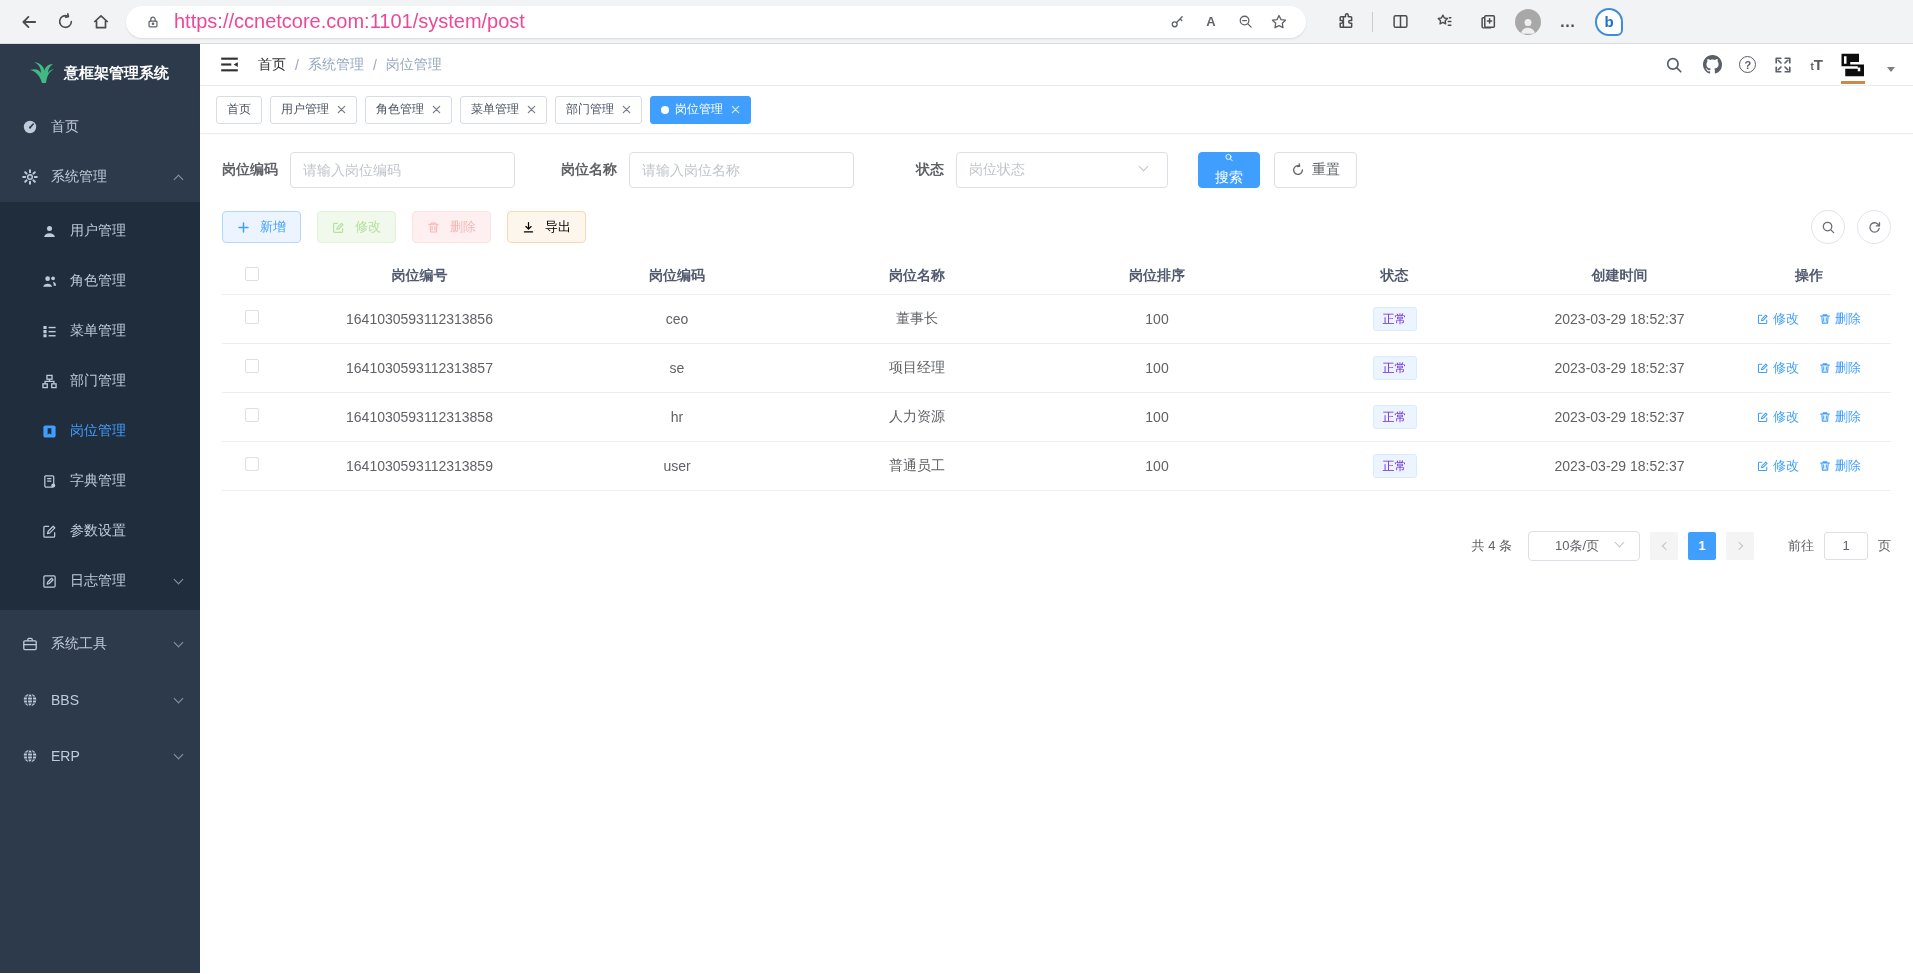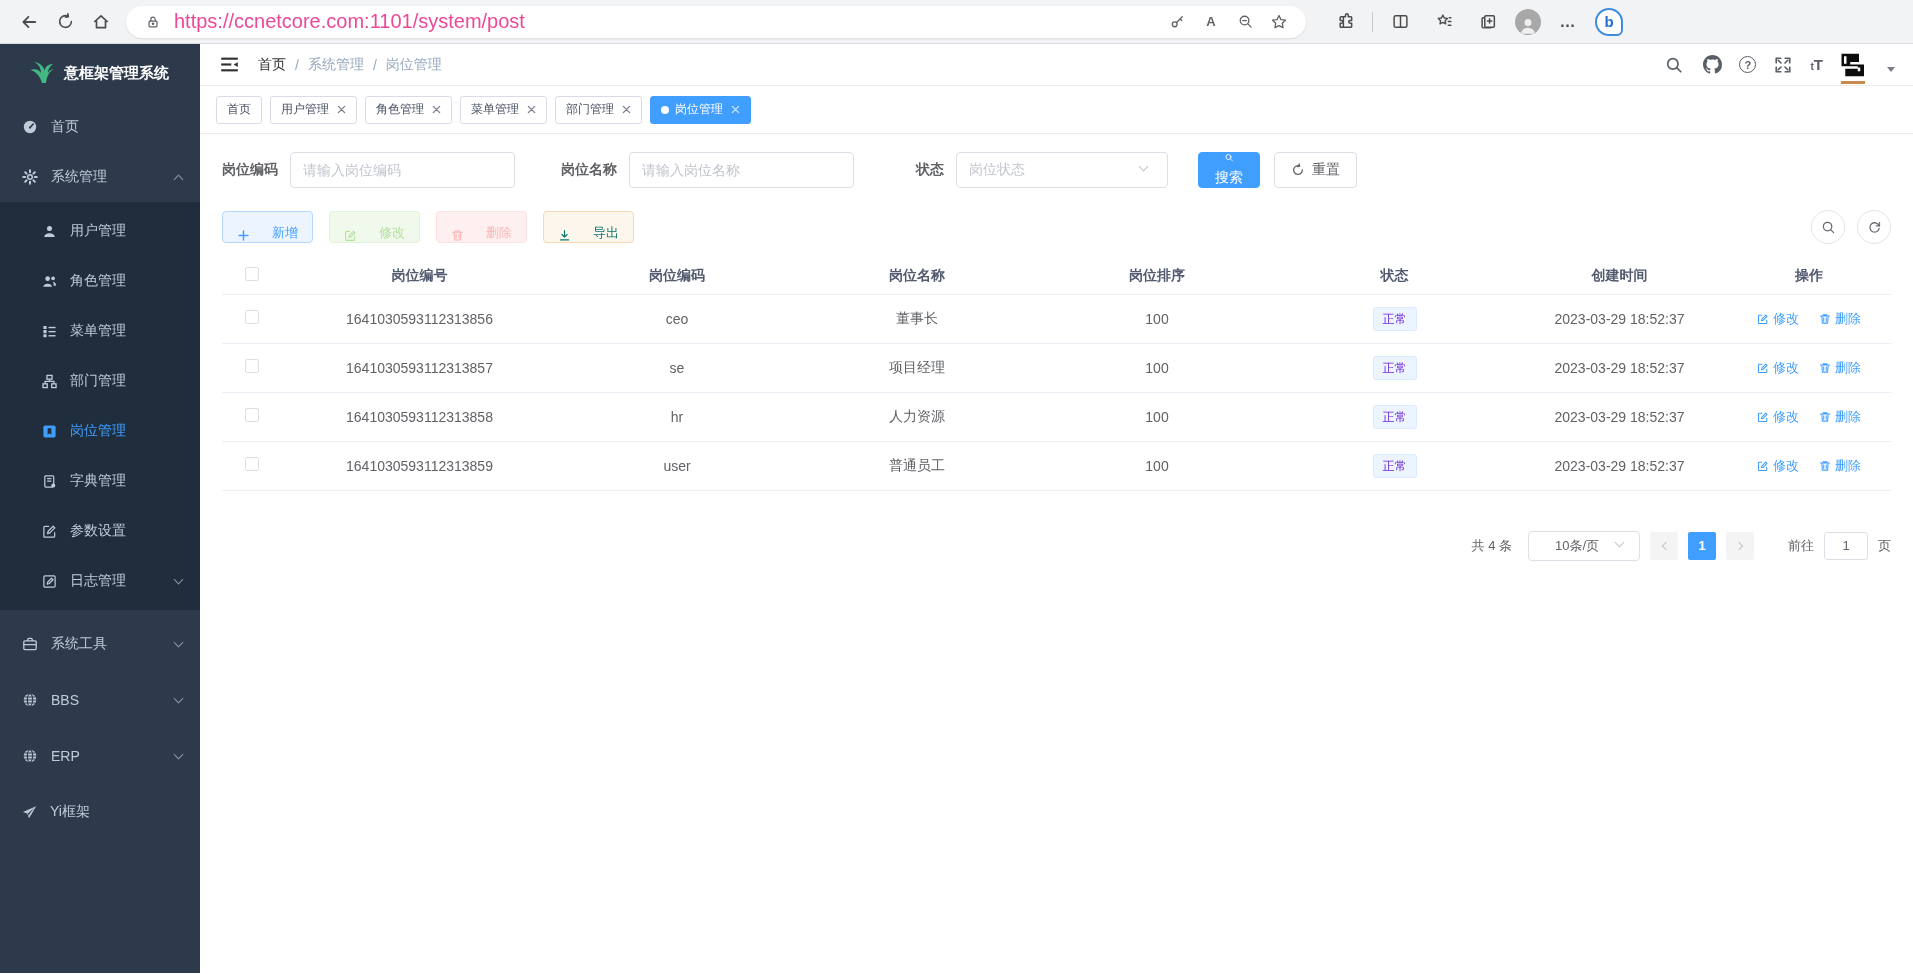--- a/index.html
+++ b/index.html
@@ -90,26 +90,26 @@
   .sel .chev { border-color:#c0c4cc; position:absolute; right:14px; top:14px; }
   .gap1 { margin-left:46px; } .gap2 { margin-left:62px; } .gap3 { margin-left:30px;flex-direction:column; }
   .btn { height:36px; padding:0 16px; border-radius:4px; font-size:14px; border:1px solid #dcdfe6;
          display:inline-flex; align-items:center; gap:7px; cursor:pointer; background:#fff; color:#606266;
          font-family:inherit; }
   .btn-primary { background:#409eff; border-color:#409eff; color:#fff; }
   .btn-reset { margin-left:14px; }
 
   .toolbar { display:flex; align-items:center; margin-top:22px; }
   .sbtn { height:32px; padding:0 14px; border-radius:4px; font-size:13px; display:inline-flex;
-          align-items:flex-end; gap:22px; margin-right:16px; cursor:pointer; border:1px solid; background:#fff;
+          align-items:center; gap:10px; margin-right:16px; cursor:pointer; border:1px solid; background:#fff;
           font-family:inherit; }
   .sbtn-add { background:#ecf5ff; border-color:#b3d8ff; color:#409eff; }
   .sbtn-edit { background:#f0f9eb; border-color:#e1f3d8; color:#b3e19d; }
   .sbtn-del { background:#fef0f0; border-color:#fde2e2; color:#fab6b6; }
-  .sbtn-exp { background:#fdf6ec; border-color:#f5dab1; color:#0f766e; }
+  .sbtn-exp { background:#fdf6ec; border-color:#f5dab1; color:#000000; }
   .tool-right { margin-left:auto; display:flex; gap:12px; }
   .circ { width:34px; height:34px; border-radius:50%; border:1px solid #e3e3e9; background:#fff;
           display:flex; align-items:center; justify-content:center; color:#6b6d76; cursor:pointer; }
 
   
   table { width:100%; border-collapse:collapse; margin-top:14px; table-layout:fixed; }
   th, td { height:49px; text-align:center; border-bottom:1px solid #ebeef5; font-size:14px; }
   th { color:#515a6e; font-weight:bold; height:36px; }
   td { color:#606266; }
   .checkbox { width:14px; height:14px; border:1px solid #dcdfe6; border-radius:2px;
@@ -377,28 +377,20 @@
           <svg width="16" height="16" viewBox="0 0 16 16" fill="none" stroke="currentColor" stroke-width="1.2">
               <circle cx="8" cy="8" r="6.2" fill="currentColor" stroke="none"></circle>
               <g stroke="#2d3a4b">
                 <ellipse cx="8" cy="8" rx="2.6" ry="6.2"></ellipse>
                 <path d="M1.8 8h12.4M2.6 5h10.8M2.6 11h10.8"></path>
               </g>
             </svg>
         </span>
         <span class="lbl">ERP</span>
         <span class="chev down"></span>
-      </div>
-      <div class="mi">
-        <span>
-          <svg width="15" height="15" viewBox="0 0 16 16" fill="currentColor">
-              <path d="M15 1.2L1 7.4l4.6 1.7L7.4 14l2.3-3.5L15 1.2zM6.2 9l6.5-5.8-5 6.6-.3 2.2z"></path>
-            </svg>
-        </span>
-        <span class="lbl">Yi框架</span>
       </div>
     </div>
   </aside>
 
   <div class="main">
 
     <div class="topbar">
       <span class="hicon">
         <svg width="19" height="19" viewBox="0 0 16 16" fill="#303133">
             <rect x="1" y="2.2" width="14" height="1.8"></rect>

